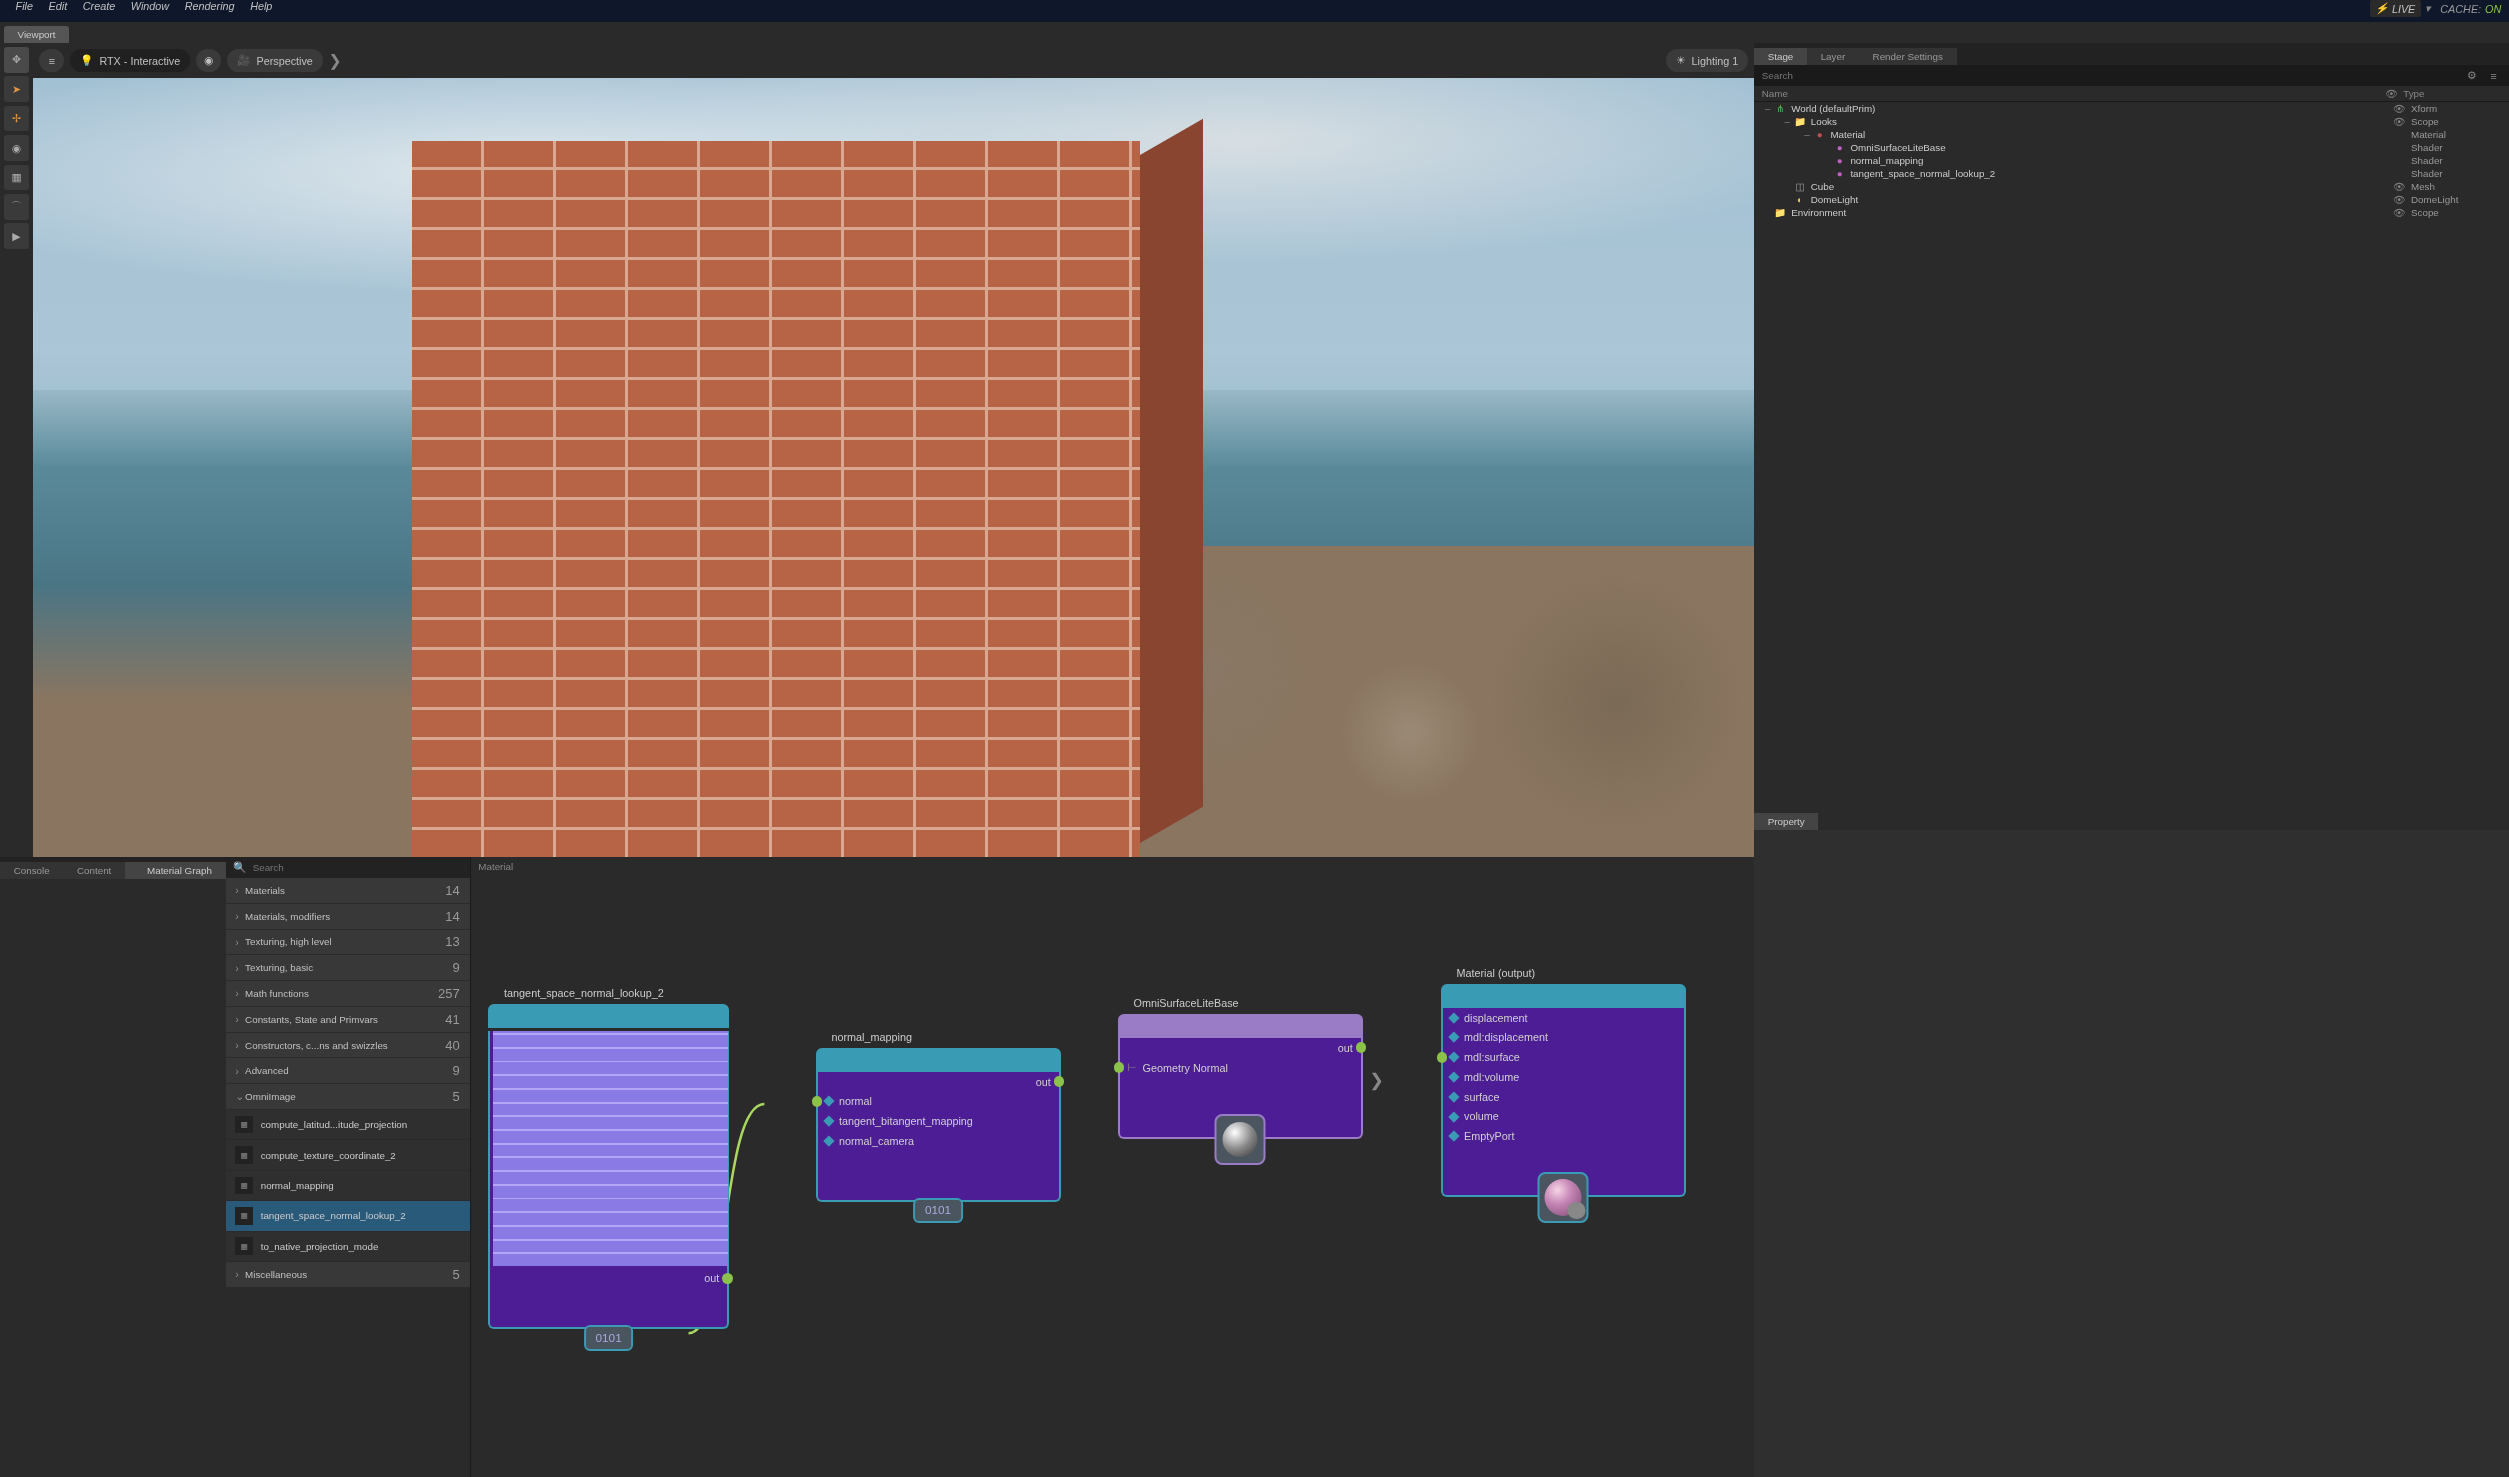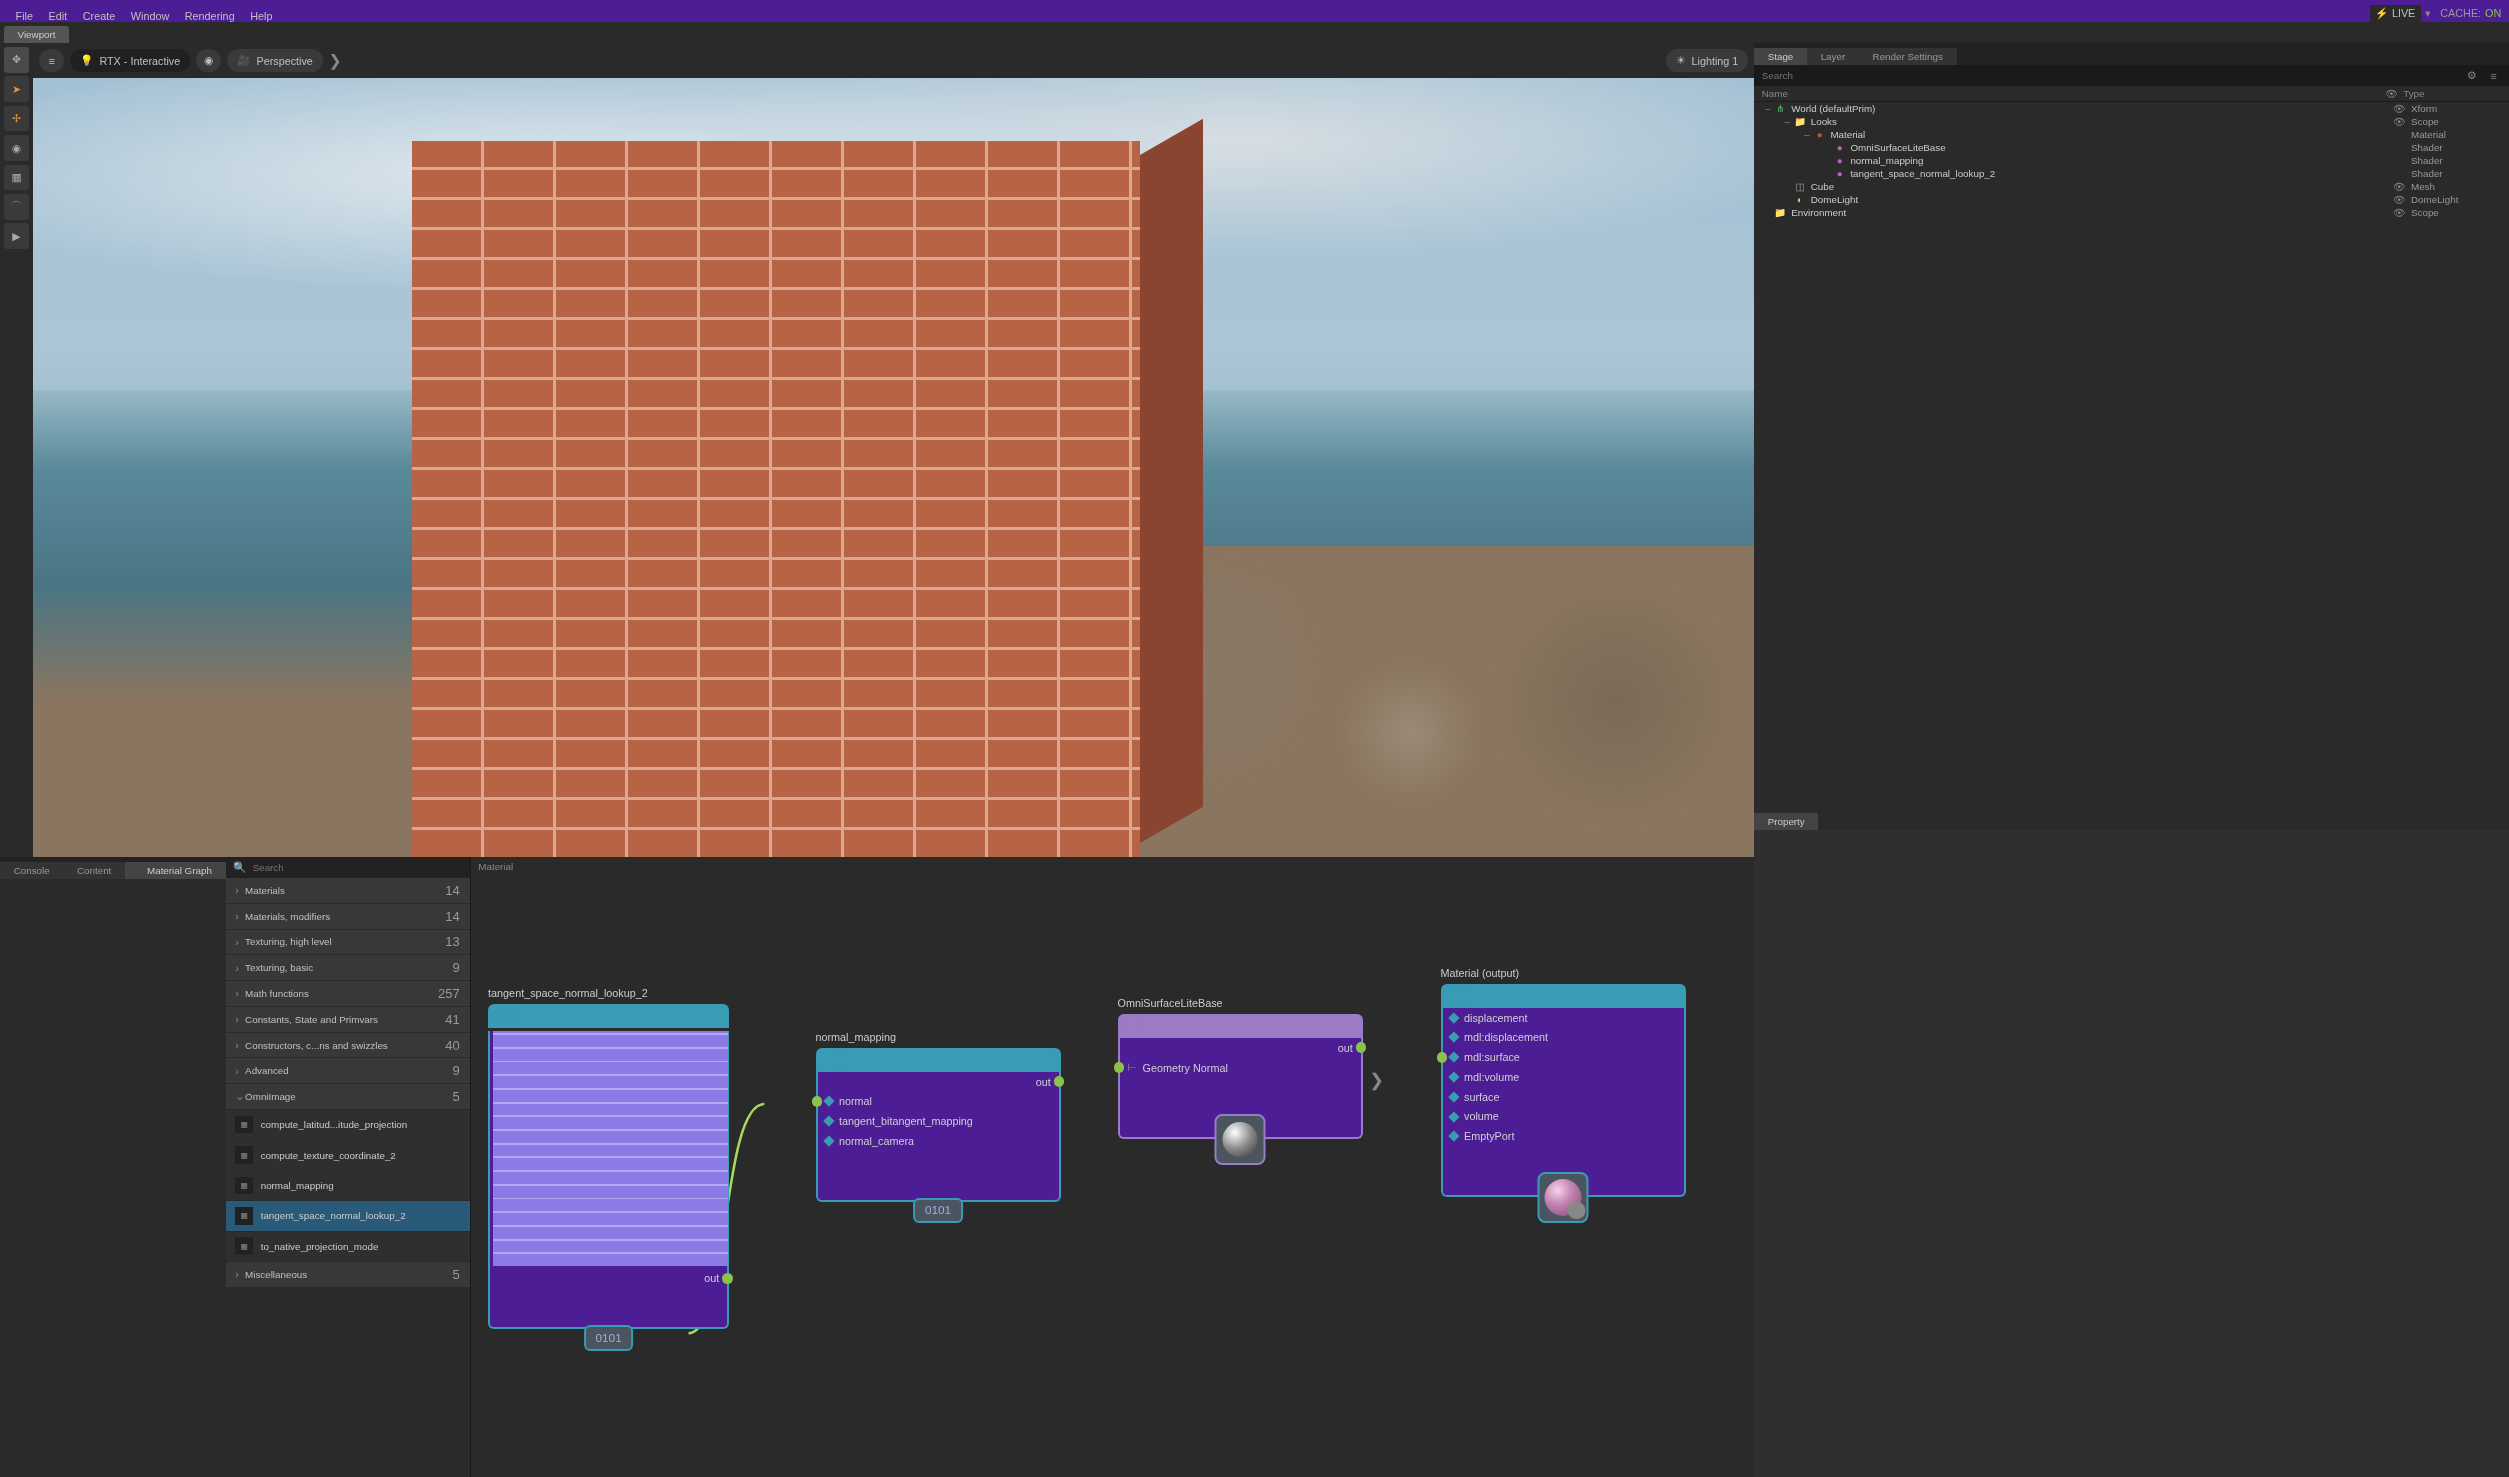--- a/index.html
+++ b/index.html
@@ -1,18 +1,18 @@
 <!DOCTYPE html>
 <html><head>
 <meta charset="utf-8">
 <style>
 * { margin: 0; padding: 0; box-sizing: border-box; font-family: Arial, sans-serif; }
 body { background: #2a2a2a; color: #c0c0c0; font-size: 10.8px; overflow: hidden; width: 2509px; height: 1477px; }
 
-.menubar { height: 21.6px; background: #4c1d95; display: flex; align-items: flex-end; padding: 0 7.8px; justify-content: space-between; }
+.menubar { height: 21.6px; background: #0f172a; display: flex; align-items: flex-start; padding: 0 7.8px; justify-content: space-between; font-style: italic; }
 .menubar-left { display: flex; gap: 0; }
 .menubar-left span { padding: 0 7.8px; cursor: pointer; }
 .menubar-right { display: flex; align-items: center; gap: 3.9px; }
 .live-badge { background: #2a2a2a; padding: 2px 5.9px; border-radius: 2px; display: flex; align-items: center; gap: 2.9px; }
 .live-badge .bolt { color: #8bc34a; }
 .cache-label { color: #999; margin-left: 5.9px; }
 .cache-on { color: #8bc34a; }
 
 .tabbar { height: 21.6px; background: #2a2a2a; display: flex; align-items: flex-end; padding: 0 3.9px; }
 .tab { padding: 2.9px 13.7px; background: #444; border-radius: 2.9px 2.9px 0 0; color: #ccc; margin-right: 2px; font-size: 9.8px; }
@@ -59,21 +59,21 @@
 .sub-item.selected { background: #2a5a7a; }
 .sub-item .icon { width: 17.6px; height: 17.6px; background: #222; display: flex; align-items: center; justify-content: center; font-size: 7.8px; color: #888; }
 .sub-item .label { font-size: 9.8px; color: #ccc; }
 
 .graph-canvas { flex: 1; background: #2a2a2a; position: relative; }
 .graph-title { position: absolute; top: 3.9px; left: 7.8px; font-size: 9.8px; color: #888; }
 
 .node { position: absolute; border-radius: 5.9px; overflow: visible; }
 .node-header { padding: 0; height: 23.5px; border-radius: 5.9px 5.9px 0 0; display: flex; align-items: center; }
 .node-header .tab-mark { width: 19.6px; height: 13.7px; background: #3a9bb5; border-radius: 2.9px; margin-left: 5.9px; }
-.node-title { position: absolute; top: -17.6px; left: 0; font-size: 10.8px; color: #ccc; white-space: nowrap; }
+.node-title { position: absolute; top: -17.6px; left: 16px; font-size: 10.8px; color: #ccc; white-space: nowrap; }
 .node-body { background: #4c1d95; border: 2px solid #3a9bb5; border-top: none; border-radius: 0 0 5.9px 5.9px; position: relative; }
 .node-teal .node-header { background: #3a9bb5; }
 .node-purple .node-header { background: #9a7bc5; }
 .node-purple .node-body { border-color: #9a7bc5; }
 .node-purple .tab-mark { background: #9a7bc5; }
 
 .node-img { width: 235px; height: 235px; background: repeating-linear-gradient(0deg, #8a7ae5 0, #8a7ae5 11.8px, #b5a5f5 11.8px, #b5a5f5 13.7px), repeating-linear-gradient(90deg, #8a7ae5 0, #8a7ae5 29px, #b5a5f5 29px, #b5a5f5 31px); margin: 2.9px; }
 .port-row { display: flex; align-items: center; padding: 3.9px 7.8px; font-size: 10.8px; color: #d0d0d0; position: relative; }
 .port-row.out { justify-content: flex-end; }
 .port-dot { width: 10.8px; height: 10.8px; border-radius: 50%; background: #8bc34a; position: absolute; }

